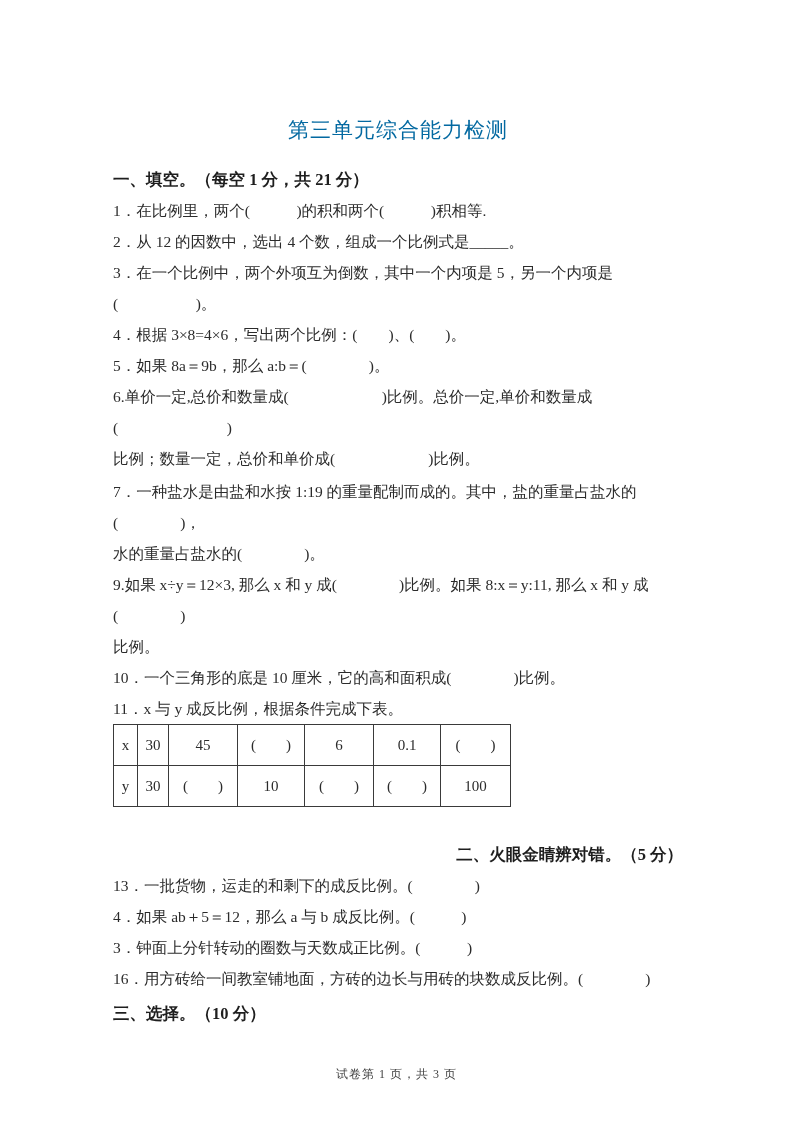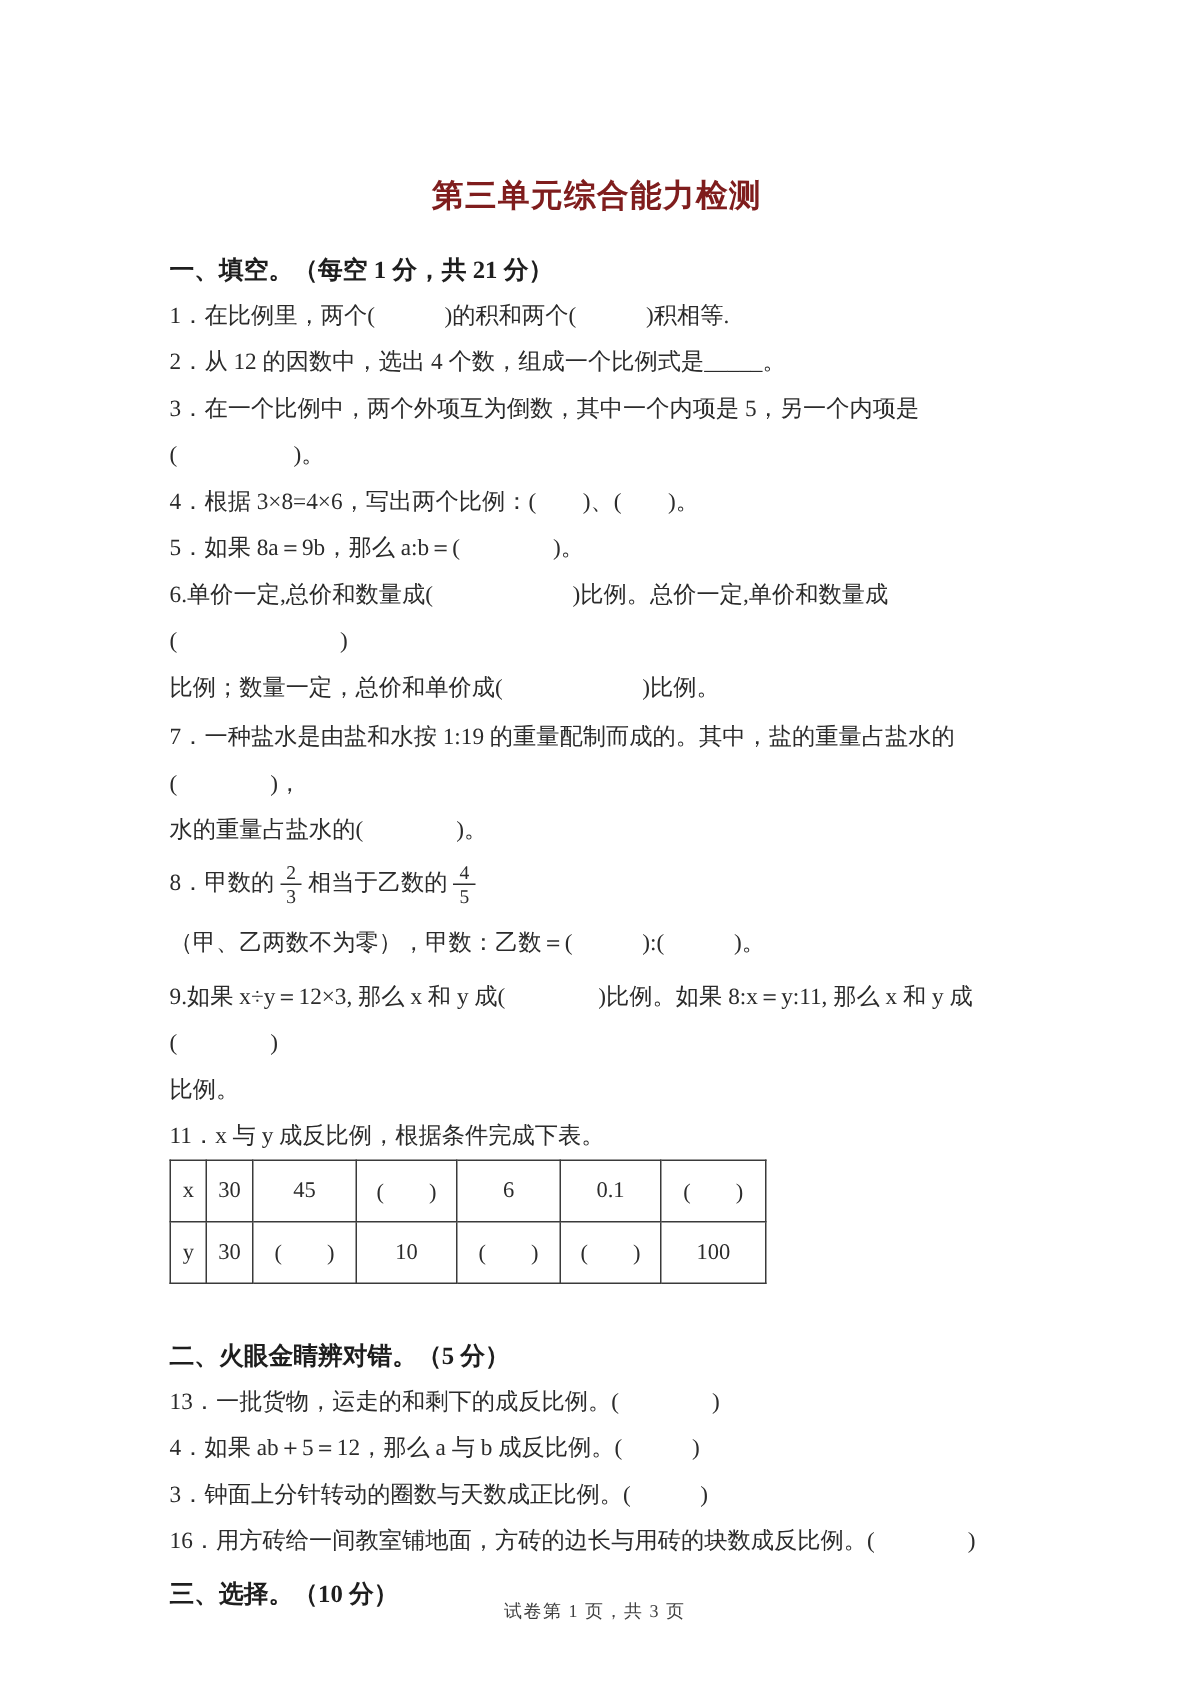--- a/index.html
+++ b/index.html
@@ -16,34 +16,34 @@
   .content {
     position: absolute;
     left: 113px;
     right: 110px;
     top: 0;
   }
   .doc-title {
     margin-top: 112px;
     font-size: 21px;
     line-height: 36px;
-    font-weight: bold;
+    font-weight: normal;
     text-align: center;
-    color: #7f1d1d;
+    color: #0369a1;
     letter-spacing: 1px;
   }
   .section-heading {
     font-size: 16.5px;
     font-weight: bold;
     line-height: 31px;
     color: #1e1e1e;
     white-space: pre-wrap;
   }
   .s1 { margin-top: 16px; }
-  .s2 { margin-top: 32px; }
+  .s2 { margin-top: 32px; text-align: right; }
   .s3 { margin-top: 4px; }
   .q {
     font-size: 15.5px;
     line-height: 31px;
     white-space: pre-wrap;
     color: #2b2b2b;
   }
   .q7 { margin-top: 2px; }
   .q-frac { line-height: 40px; display: flex; flex-wrap: wrap; align-items: center; }
   .q-frac > span { white-space: pre-wrap; }
@@ -103,36 +103,24 @@
     <div class="q">1．在比例里，两个(　　　)的积和两个(　　　)积相等.</div>
     <div class="q">2．从 12 的因数中，选出 4 个数，组成一个比例式是_____。</div>
     <div class="q">3．在一个比例中，两个外项互为倒数，其中一个内项是 5，另一个内项是(　　　　　)。</div>
     <div class="q">4．根据 3×8=4×6，写出两个比例：(　　)、(　　)。</div>
     <div class="q">5．如果 8a＝9b，那么 a:b＝(　　　　)。</div>
     <div class="q">6.单价一定,总价和数量成(　　　　　　)比例。总价一定,单价和数量成(　　　　　　　)
 比例；数量一定，总价和单价成(　　　　　　)比例。</div>
     <div class="q q7">7．一种盐水是由盐和水按 1:19 的重量配制而成的。其中，盐的重量占盐水的(　　　　)，
 水的重量占盐水的(　　　　)。</div>
 
-    <div class="q q-frac">
-      <span>8．甲数的</span>
-      <span class="frac">
-        <span class="num">2</span>
-        <span class="den">3</span>
-      </span>
-      <span>相当于乙数的</span>
-      <span class="frac">
-        <span class="num">4</span>
-        <span class="den">5</span>
-      </span>
-      <span>（甲、乙两数不为零），甲数：乙数＝(　　　):(　　　)。</span>
-    </div>
 
     <div class="q">9.如果 x÷y＝12×3, 那么 x 和 y 成(　　　　)比例。如果 8:x＝y:11, 那么 x 和 y 成(　　　　)
 比例。</div>
+    <div class="q">10．一个三角形的底是 10 厘米，它的高和面积成(　　　　)比例。</div>
     <div class="q">11．x 与 y 成反比例，根据条件完成下表。</div>
 
     <table class="xy">
       <tbody>
         <tr>
           <td class="c0">x</td>
           <td class="c1">30</td>
           <td class="c2">45</td>
           <td class="c3">(　　)</td>
           <td class="c4">6</td>

